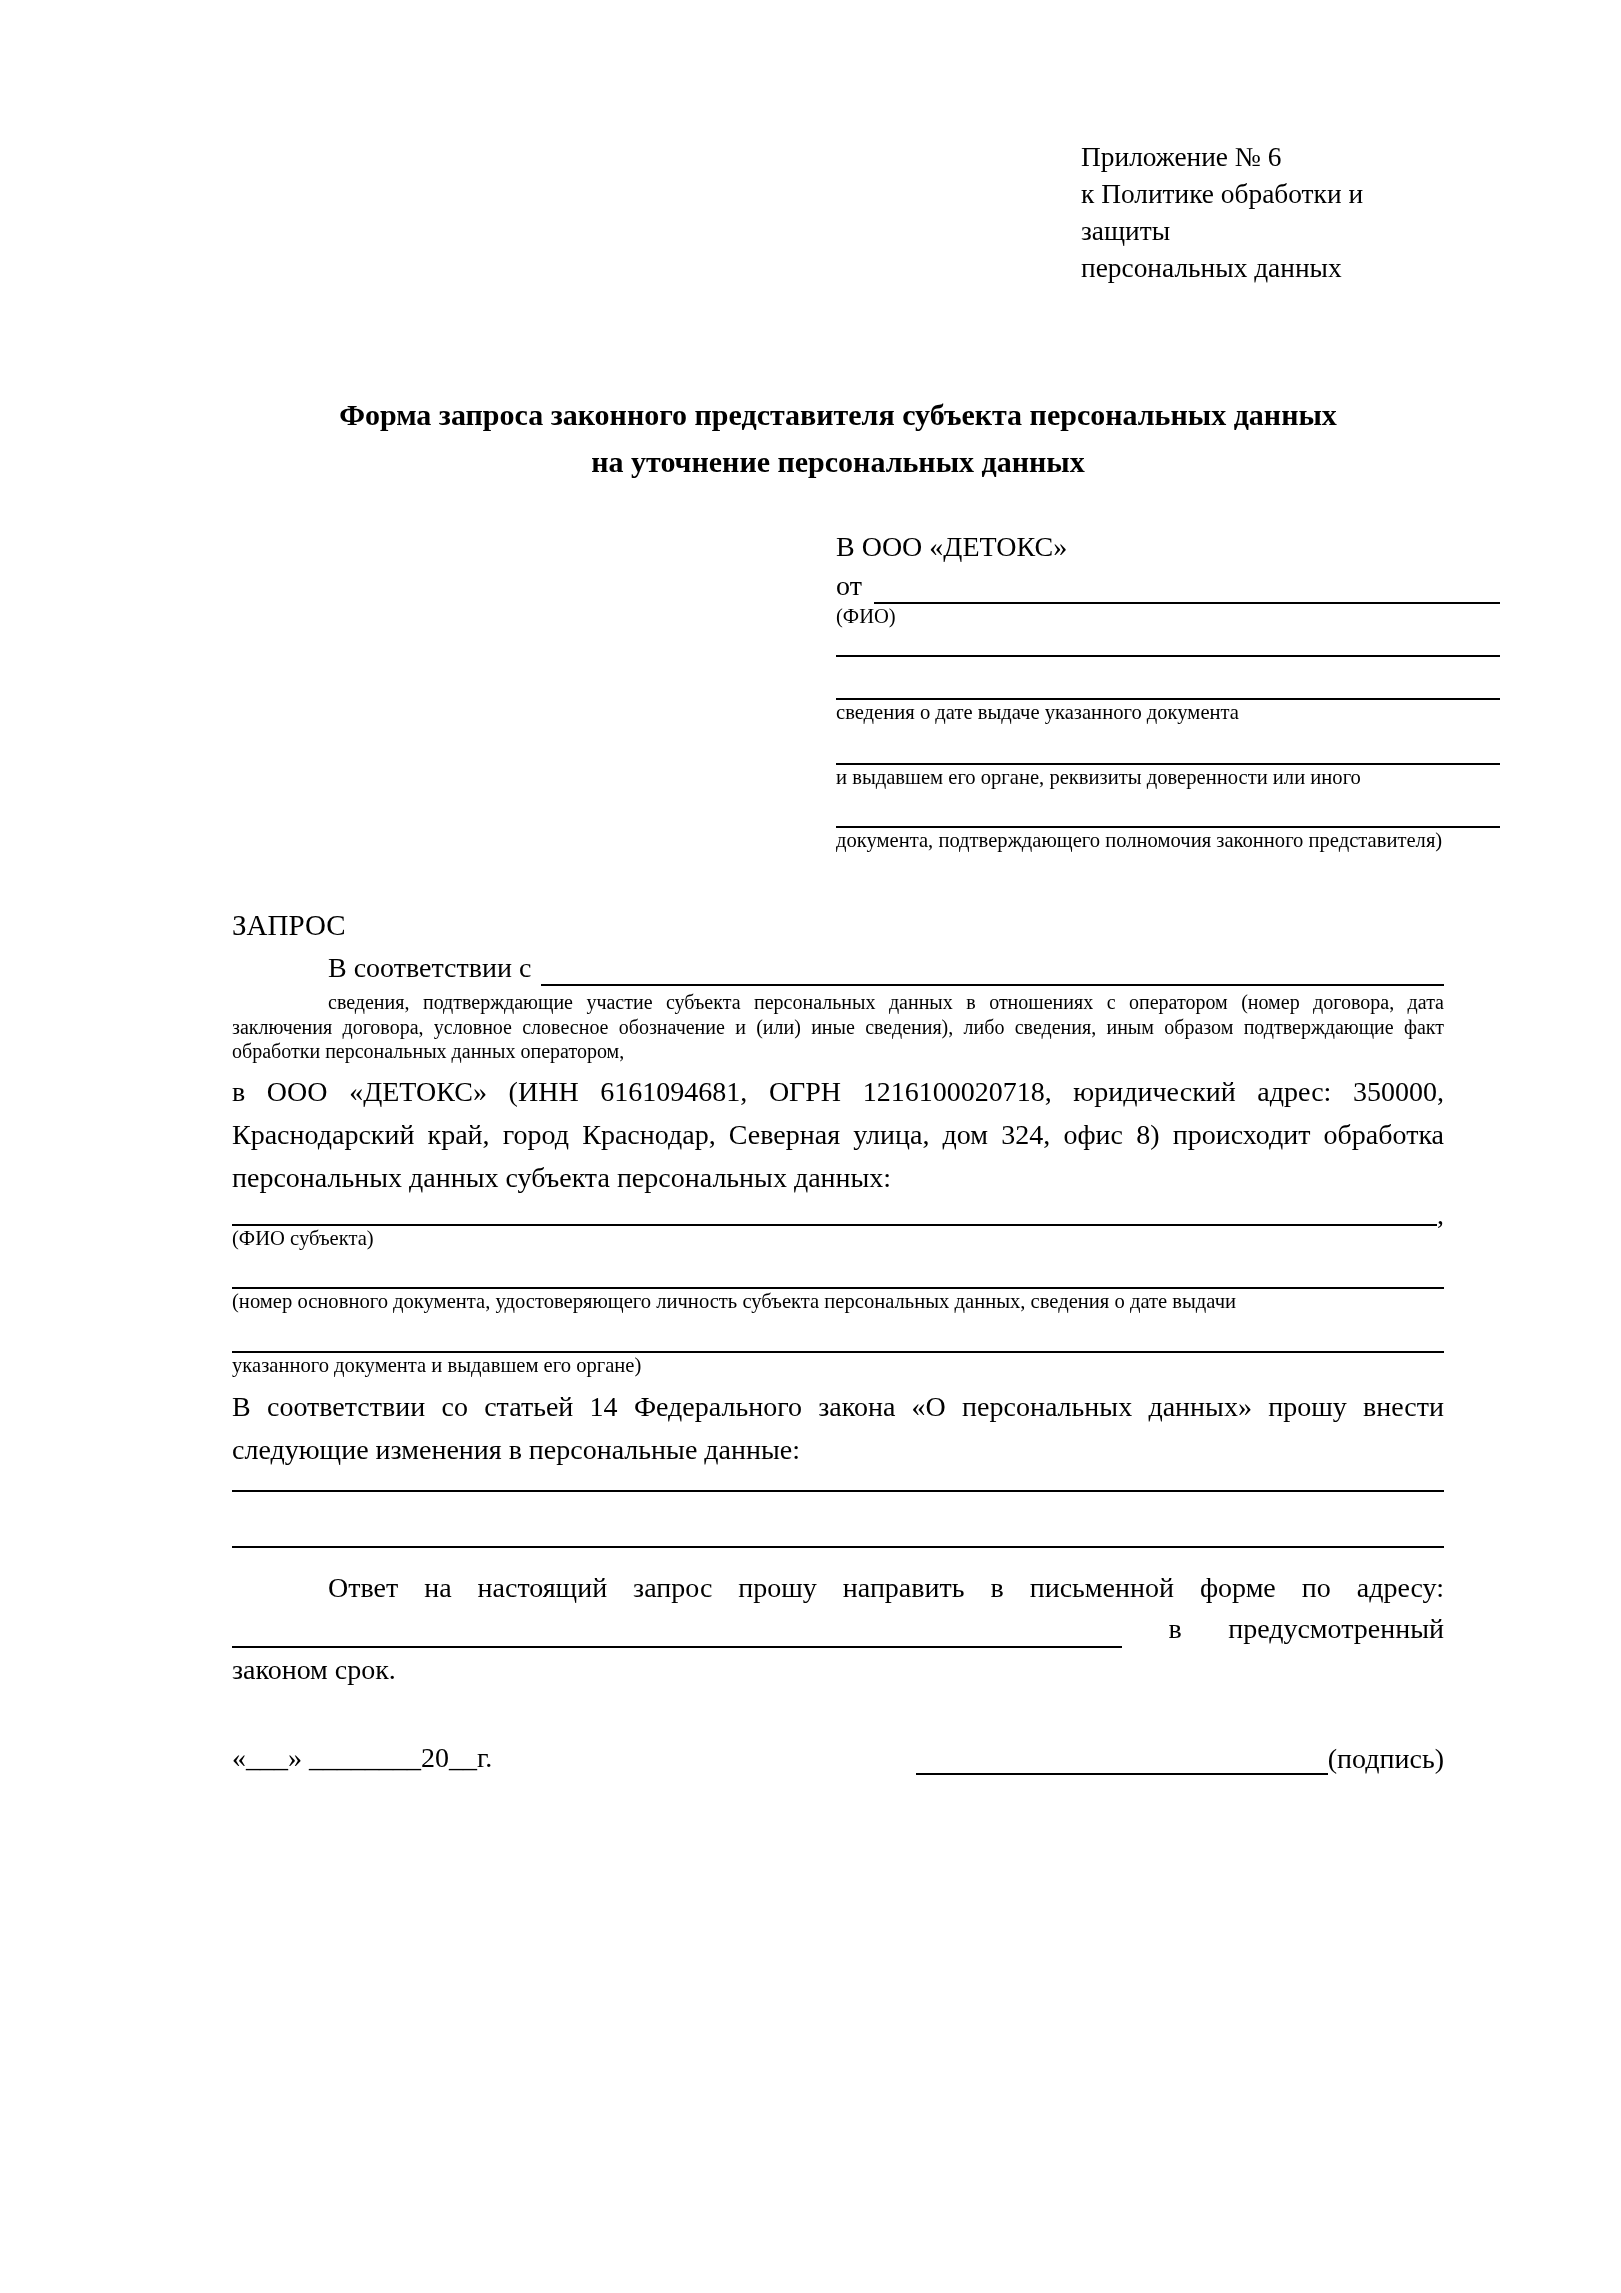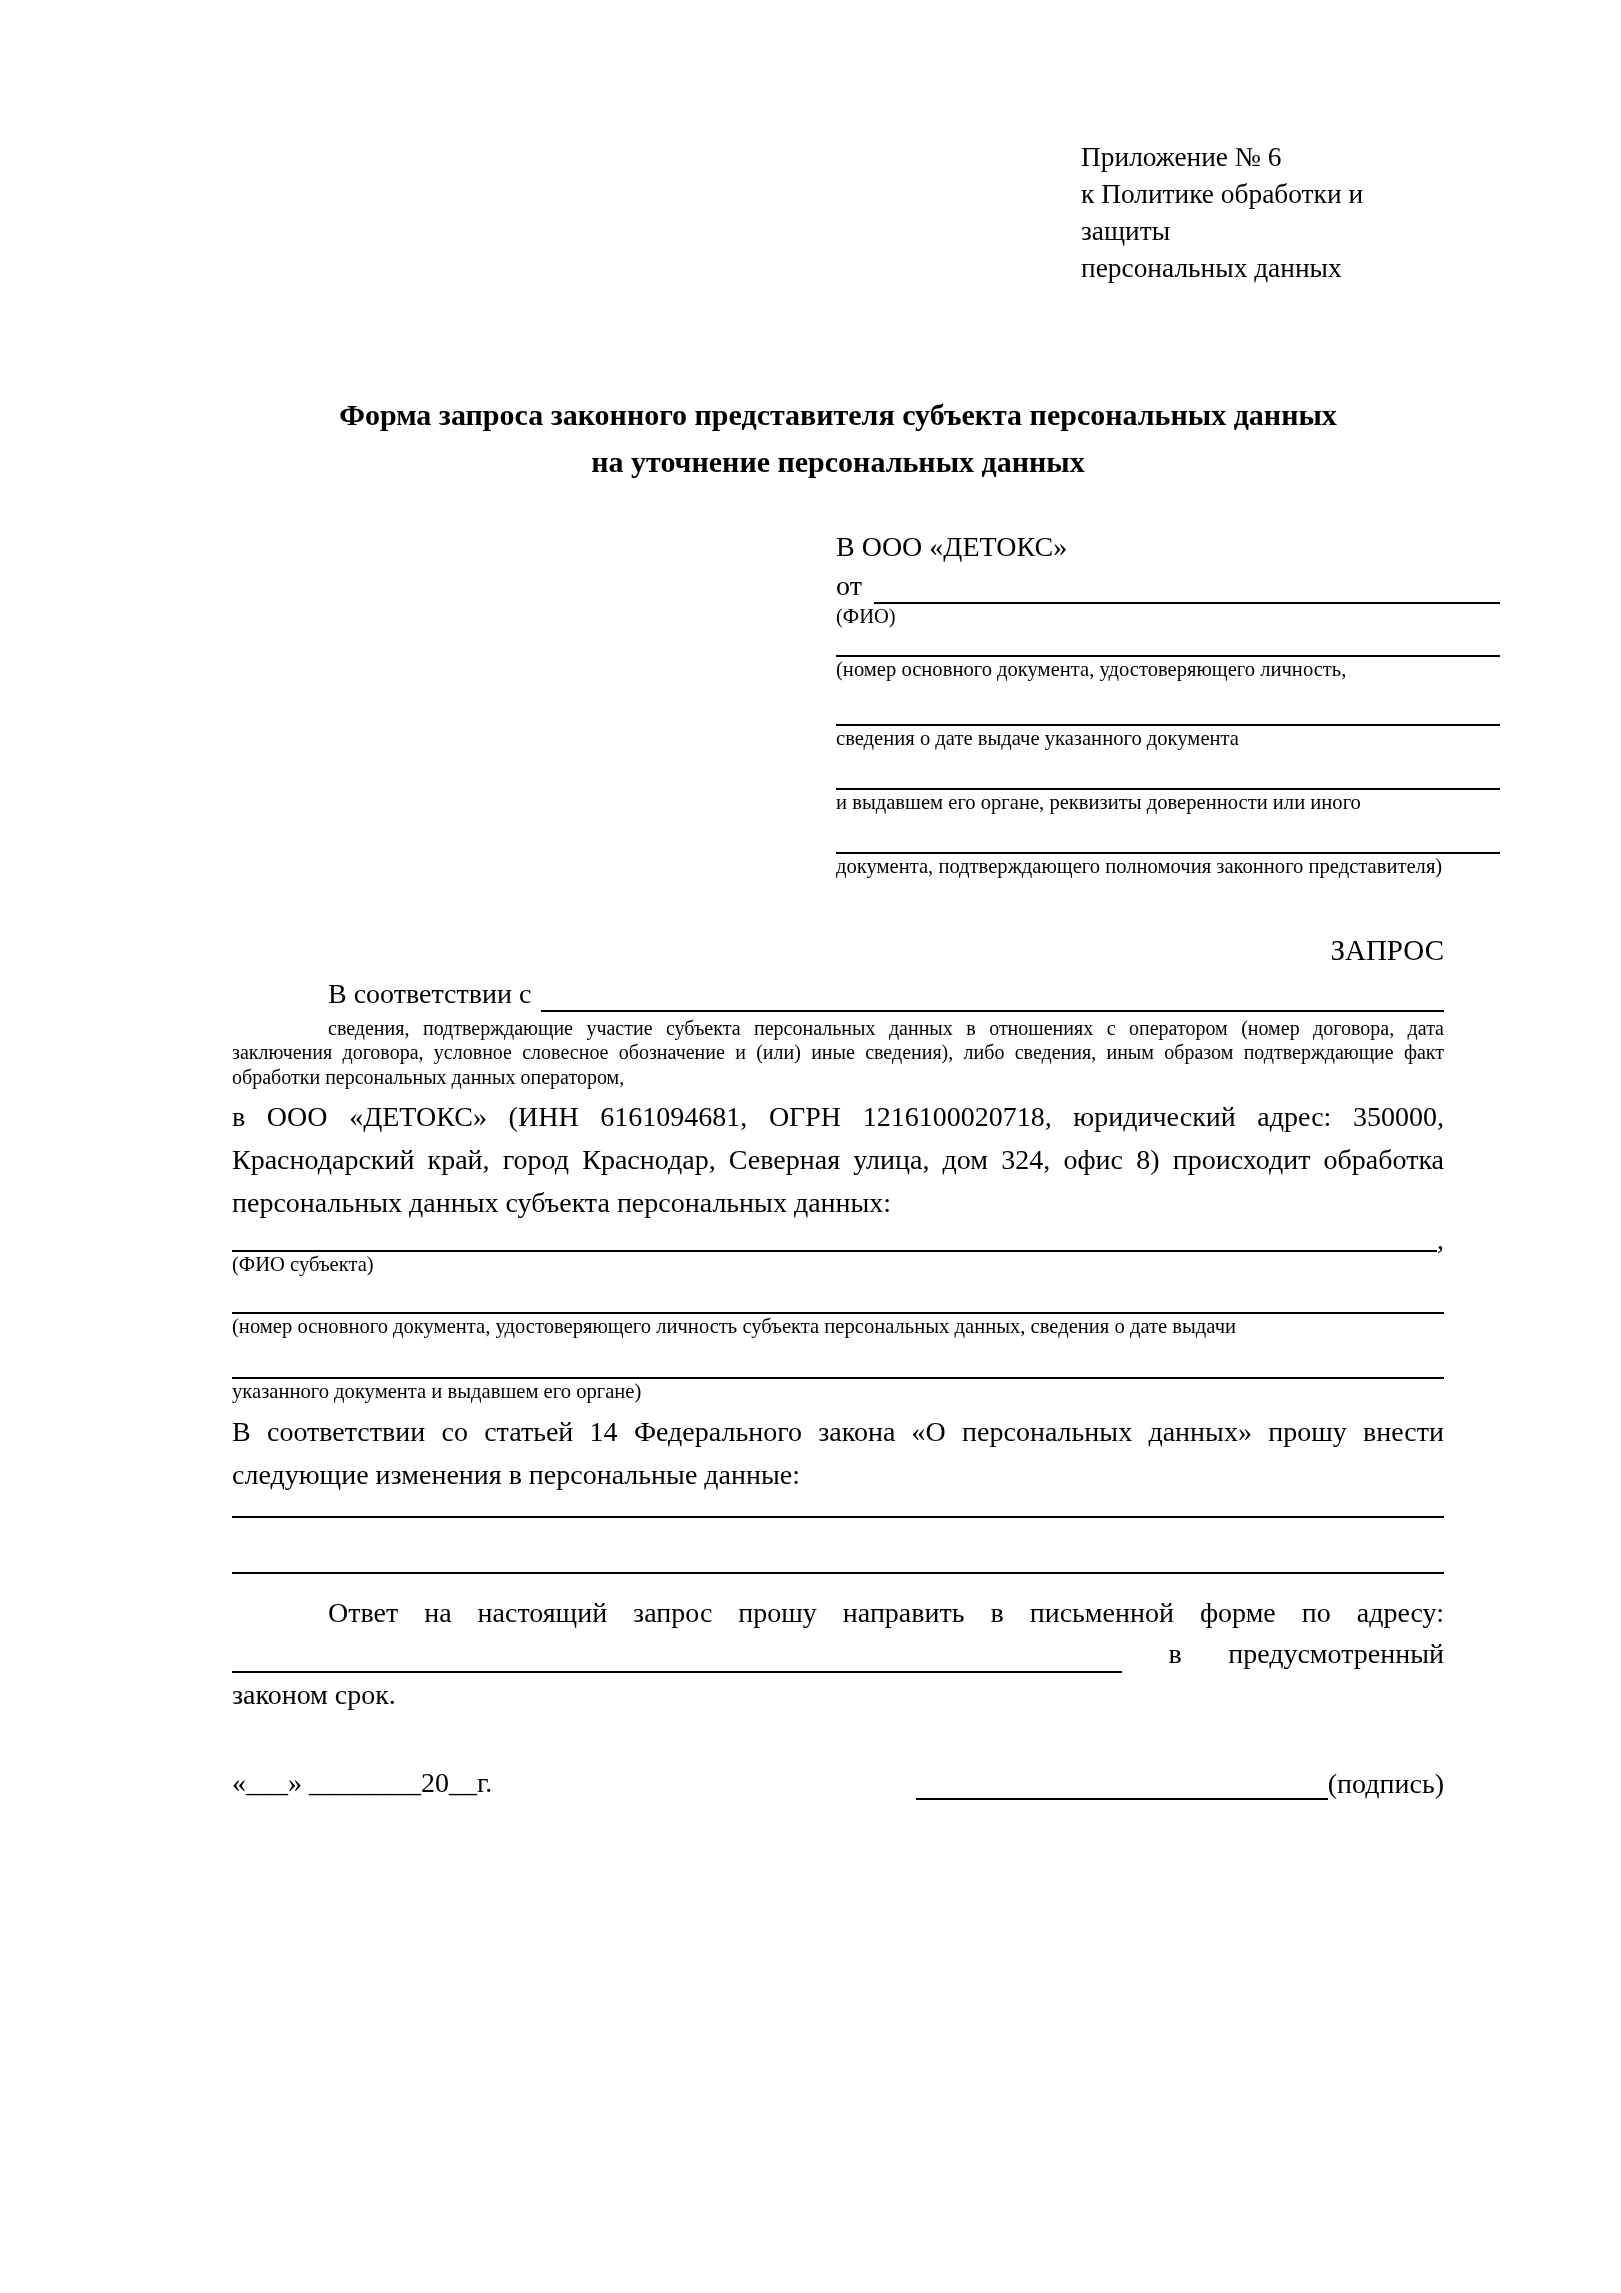--- a/index.html
+++ b/index.html
@@ -23,21 +23,21 @@
   .addr-from { display:flex; align-items:flex-end; margin-top:2px;text-align:right; }
   .addr-from .lbl { flex:none; padding-right:11.8px; }
   .bl { border-bottom:2px solid #000; }
   .addr-from .bl { flex:1; height:33px; }
   .cap { font-size:20.6px; line-height:25.5px; text-align:left; }
   .bgroup .line1 { height:25.5px; }
   .bgroup .line2 { height:41px; }
   .bgroup .line3 { height:37px; }
   .bgroup .line4 { height:36px; }
 
-  .heading { text-align:right; font-size:29px; line-height:37px; margin-top:53px; }
+  .heading { text-align:left; font-size:29px; line-height:37px; margin-top:53px; }
 
   .intro { display:flex; align-items:flex-end; padding-left:96px; font-size:28px; line-height:37px; margin-top:5.9px; }
   .intro .bl { flex:1; height:29px; margin-left:9.8px; }
 
   .note { font-size:20px; line-height:24.5px; text-align:justify; text-indent:96px; margin-top:3.9px; }
 
   .para { font-size:28px; line-height:43px; text-align:justify; }
   .op { margin-top:5.9px; }
 
   .srow { display:flex; align-items:flex-end; font-size:28px; margin-top:2px; }
@@ -80,21 +80,20 @@
   <div class="addr">
     <div>В ООО «ДЕТОКС»</div>
     <div class="addr-from">
       <span class="lbl">от</span>
       <span class="bl"></span>
     </div>
     <div class="cap">(ФИО)</div>
 
     <div class="bgroup">
       <div class="bl line1"></div>
-      <div class="cap">(номер основного документа, удостоверяющего личность,</div>
       <div class="bl line2"></div>
       <div class="cap">сведения о дате выдаче указанного документа</div>
       <div class="bl line3"></div>
       <div class="cap">и выдавшем его органе, реквизиты доверенности или иного</div>
       <div class="bl line4"></div>
       <div class="cap">документа, подтверждающего полномочия законного представителя)</div>
     </div>
   </div>
 
   <div class="heading">ЗАПРОС</div>

